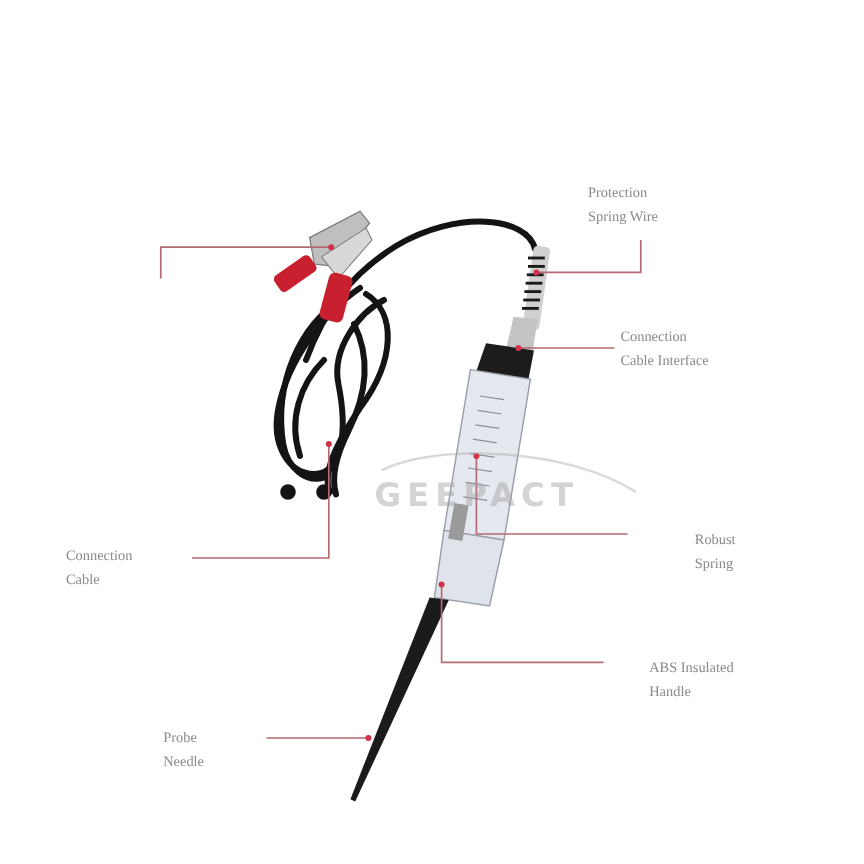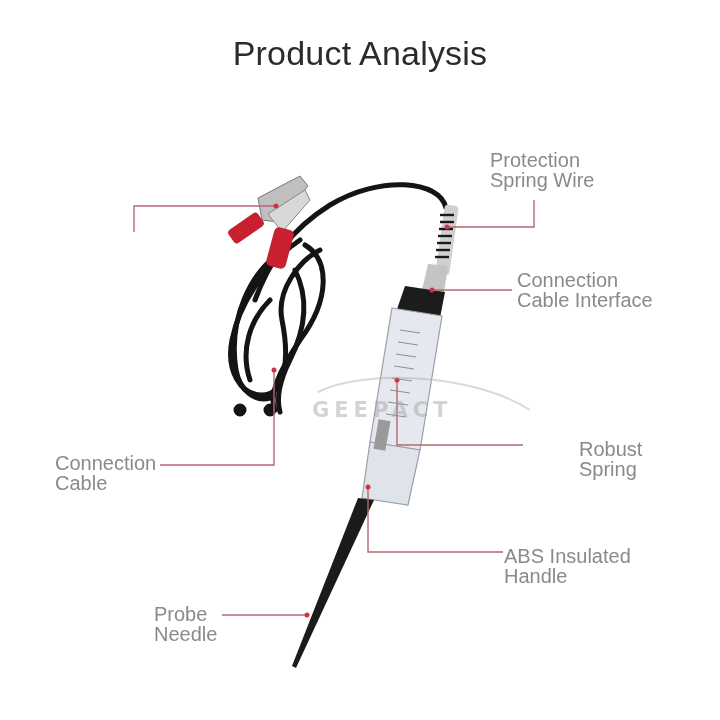--- a/index.html
+++ b/index.html
@@ -1,26 +1,25 @@
 <!DOCTYPE html>
 <html><head>
 <meta charset="utf-8">
 <style>
   html, body { margin: 0; padding: 0; background: #ffffff; }
   #stage { position: relative; width: 720px; height: 720px; overflow: hidden; background: #ffffff; font-family: "Liberation Sans", sans-serif; }
   .title { position: absolute; left: 0; width: 720px; top: 34px; text-align: center; font-size: 34px; color: #2b2b2b; font-weight: normal; letter-spacing: 0.2px; }
-  .label { position: absolute; font-size: 20px; line-height: 20px; color: #8a8a8a; white-space: pre-line; }
+  .label { position: absolute; font-size: 12px; line-height: 20px; color: #8a8a8a; white-space: pre-line; font-family: Liberation Serif, serif; }
   svg.art { position: absolute; left: 0; top: 0; }
-  .watermark { position: absolute; left: 312px; top: 398px; font-size: 21px; font-weight: bold; letter-spacing: 5px; color: rgba(160,160,160,0.45); font-family: "DejaVu Sans", sans-serif; }
+  .watermark { position: absolute; left: 312px; top: 398px; font-size: 27px; font-weight: bold; letter-spacing: 5px; color: rgba(160,160,160,0.45); font-family: "DejaVu Sans", sans-serif; }
 </style>
 </head>
 <body>
 
 <div id="stage">
-  <div class="title">Product Analysis</div>
 
   <svg class="art" width="720" height="720" viewBox="0 0 720 720">
 
     <g fill="none" stroke="#141414" stroke-width="5" stroke-linecap="round">
       <path d="M446 208 C 440 180, 380 175, 330 205 C 290 230, 270 260, 255 300"></path>
       <path d="M300 240 C 270 260, 240 300, 232 340 C 226 370, 240 395, 262 395 C 285 395, 290 360, 282 320 C 276 290, 300 260, 320 250"></path>
       <path d="M305 245 C 330 260, 330 300, 300 340 C 280 370, 268 395, 275 410"></path>
       <path d="M285 250 C 250 270, 228 320, 236 370 C 240 392, 256 402, 270 398"></path>
       <path d="M295 270 C 310 300, 305 330, 290 360 C 280 380, 276 398, 280 412"></path>
       <path d="M270 300 C 250 320, 240 350, 250 380"></path>
@@ -92,17 +91,17 @@
   <div class="watermark">GEEPACT</div>
 
   <div class="label" style="left:490px; top:150px;">Protection
 Spring Wire</div>
   <div class="label" style="left:517px; top:270px;">Connection
 Cable Interface</div>
   <div class="label" style="left:535px; top:439px;margin-left:44px;">Robust
 Spring</div>
   <div class="label" style="left:55px; top:453px;">Connection
 Cable</div>
-  <div class="label" style="left:504px; top:546px;">ABS Insulated
+  <div class="label" style="left:541px; top:546px;">ABS Insulated
 Handle</div>
-  <div class="label" style="left:154px; top:604px;">Probe
+  <div class="label" style="left:136px; top:604px;">Probe
 Needle</div>
 </div>
 
 </body></html>

